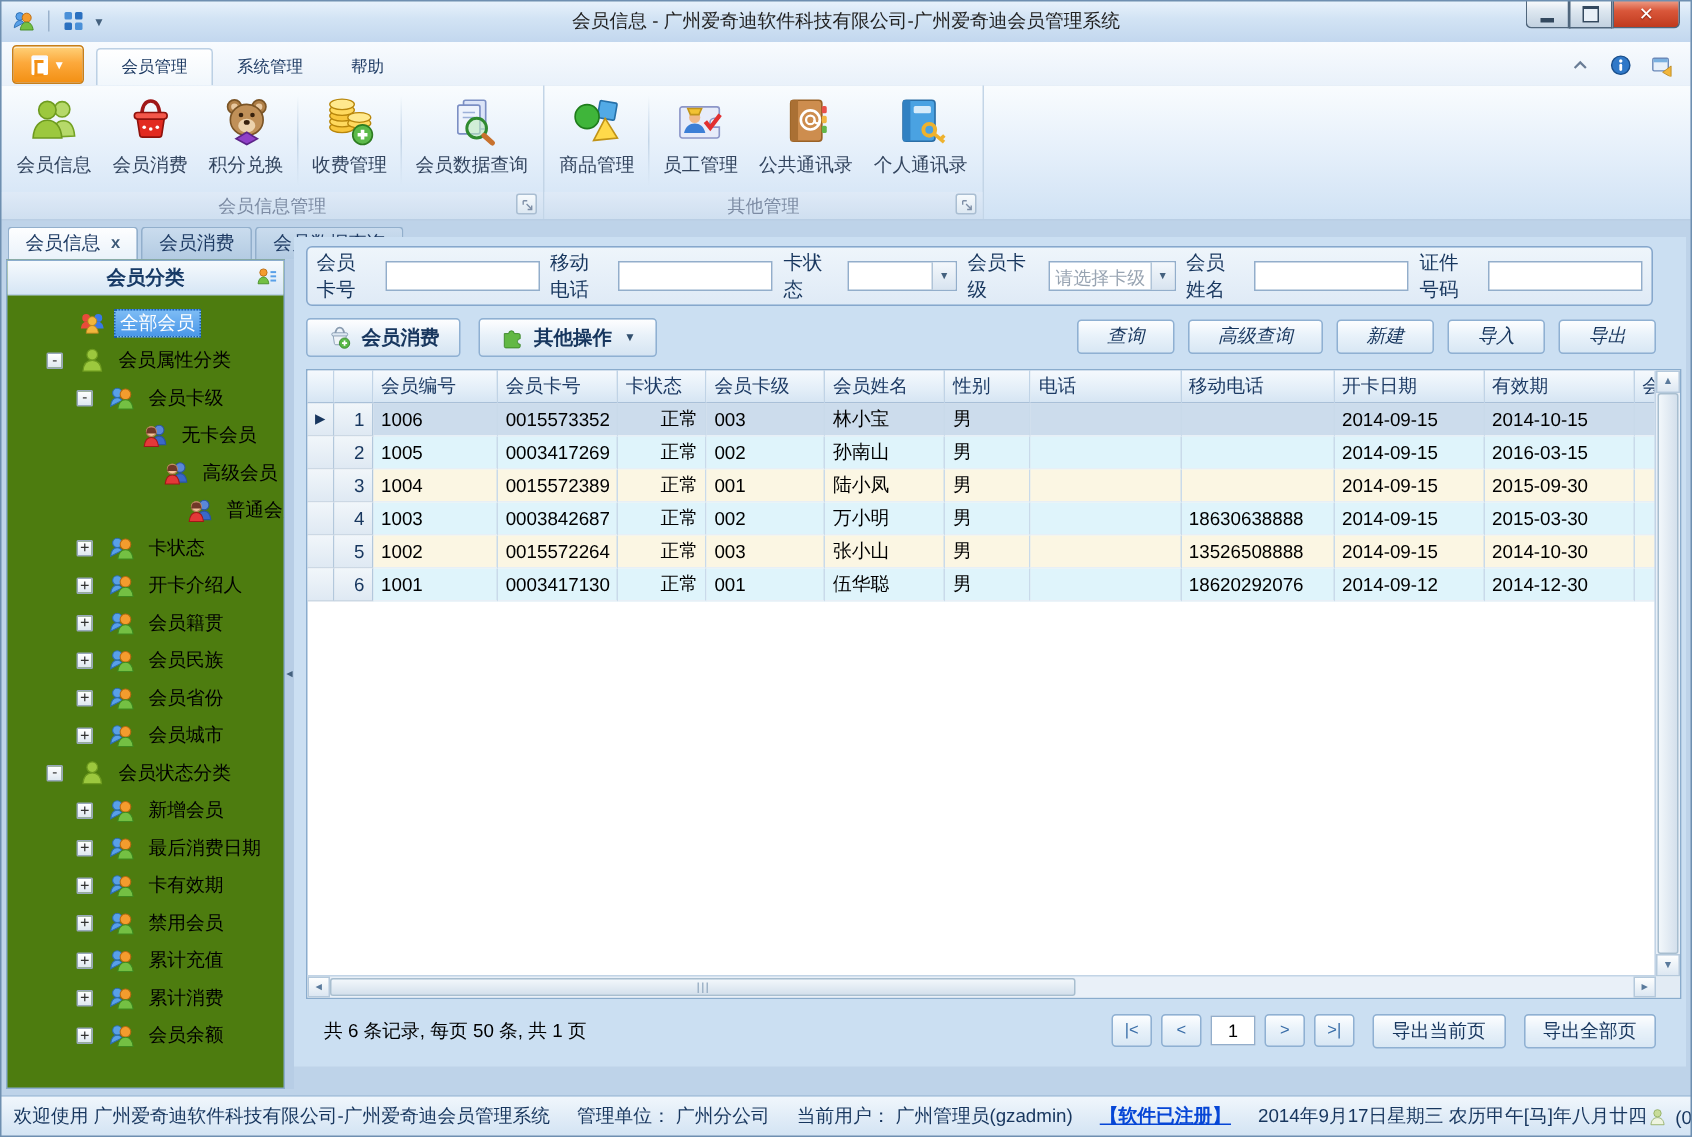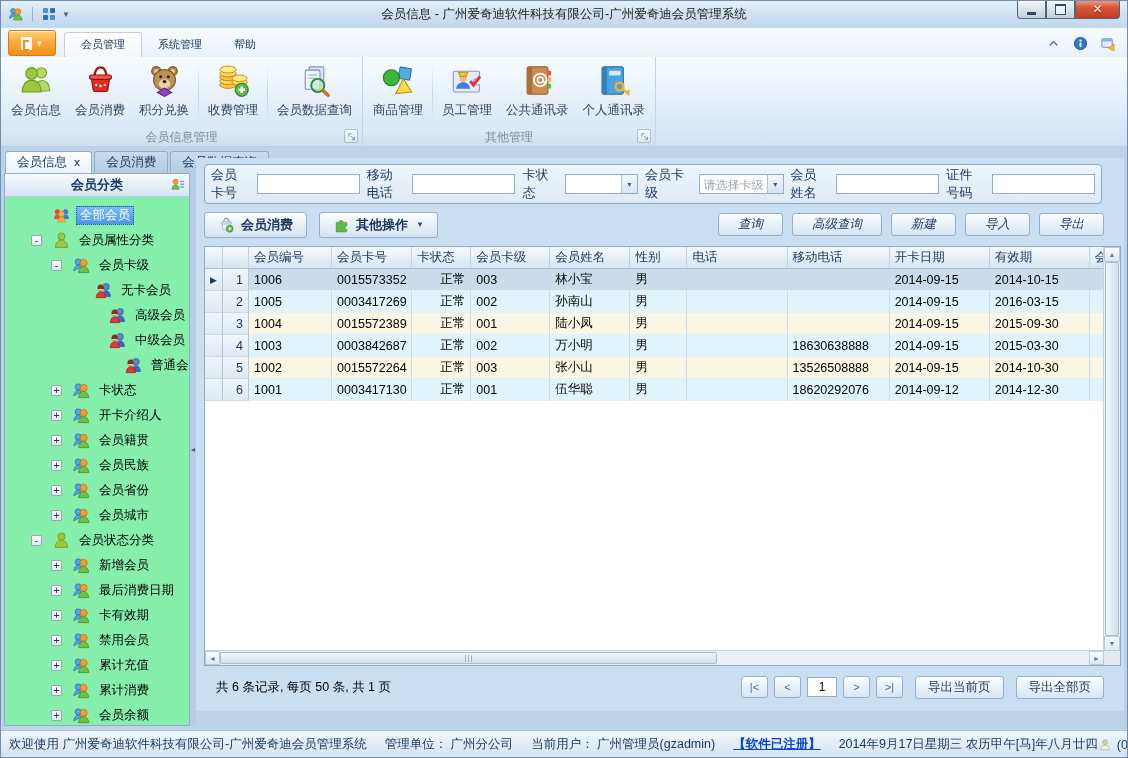--- a/index.html
+++ b/index.html
@@ -63,21 +63,21 @@
 
   
   .dtabs{position:absolute;left:5px;top:151px;height:22px;display:flex;gap:2px;}
   .dtab{display:flex;align-items:center;gap:7px;padding:0 11px;font-size:12.5px;color:#1d3a63;
     background:linear-gradient(#cadcee,#b3cbe2);border:1px solid #92afcc;border-bottom:none;
     border-radius:3px 3px 0 0;}
   .dtab.active{background:linear-gradient(#fdfeff,#eaf2fa);}
   .dtc{font-size:11px;font-weight:bold;color:#3e5a78;line-height:1;}
 
   
-  .sidebar{position:absolute;left:4px;top:173px;width:186px;height:553px;background:#86efac;
+  .sidebar{position:absolute;left:4px;top:173px;width:186px;height:553px;background:#4d7c0f;
     border:1px solid #8aaccd;box-sizing:border-box;}
   .side-header{height:22px;background:linear-gradient(#f6fafd,#d6e6f5);border-bottom:1px solid #bad0e5;
     display:flex;align-items:center;position:relative;}
   .side-header .t{flex:1;text-align:center;font-size:13px;font-weight:bold;color:#173a66;}
   .side-header .icon{position:absolute;right:4px;top:3px;}
   .side-header .icon svg{width:15px;height:15px;display:block;}
   .tree{padding-top:6px;height:calc(100% - 28px);overflow:hidden;}
   .titem{display:flex;align-items:center;height:25px;font-size:12.5px;white-space:nowrap;}
   .expander{width:11px;height:11px;box-sizing:border-box;border:1px solid #98a8ba;border-radius:1px;
     background:linear-gradient(#ffffff,#dfe8f0);color:#333;font-size:10px;line-height:9px;
@@ -482,33 +482,20 @@
         <span class="icon ticon">
           <svg viewBox="0 0 16 16">
             <circle cx="10.2" cy="4.8" r="2.7" fill="#5a88d8" stroke="#2a55a0" stroke-width=".6"></circle>
             <path d="M6.5 13c.3-3.2 1.9-4.8 3.7-4.8s3.4 1.6 3.7 4.8z" fill="#3a68c8" stroke="#2a55a0" stroke-width=".6"></path>
             <circle cx="5.8" cy="5.6" r="2.8" fill="#f4c49a" stroke="#b8865a" stroke-width=".6"></circle>
             <path d="M3.3 4.9c.1-2.2 4.9-2.2 5 0l.4 1.9H2.9z" fill="#703828"></path>
             <path d="M1.8 14c.4-3.4 2-5 4-5s3.6 1.6 4 5z" fill="#e43838" stroke="#a01818" stroke-width=".6"></path>
           </svg>
         </span>
         <span class="tlabel">高级会员</span>
-      </div>
-      <div class="titem" style="padding-left: 82px;">
-        <span class="expspace"></span>
-        <span class="icon ticon">
-          <svg viewBox="0 0 16 16">
-            <circle cx="10.2" cy="4.8" r="2.7" fill="#5a88d8" stroke="#2a55a0" stroke-width=".6"></circle>
-            <path d="M6.5 13c.3-3.2 1.9-4.8 3.7-4.8s3.4 1.6 3.7 4.8z" fill="#3a68c8" stroke="#2a55a0" stroke-width=".6"></path>
-            <circle cx="5.8" cy="5.6" r="2.8" fill="#f4c49a" stroke="#b8865a" stroke-width=".6"></circle>
-            <path d="M3.3 4.9c.1-2.2 4.9-2.2 5 0l.4 1.9H2.9z" fill="#703828"></path>
-            <path d="M1.8 14c.4-3.4 2-5 4-5s3.6 1.6 4 5z" fill="#e43838" stroke="#a01818" stroke-width=".6"></path>
-          </svg>
-        </span>
-        <span class="tlabel">中级会员</span>
       </div>
       <div class="titem" style="padding-left: 98px;">
         <span class="expspace"></span>
         <span class="icon ticon">
           <svg viewBox="0 0 16 16">
             <circle cx="10.2" cy="4.8" r="2.7" fill="#5a88d8" stroke="#2a55a0" stroke-width=".6"></circle>
             <path d="M6.5 13c.3-3.2 1.9-4.8 3.7-4.8s3.4 1.6 3.7 4.8z" fill="#3a68c8" stroke="#2a55a0" stroke-width=".6"></path>
             <circle cx="5.8" cy="5.6" r="2.8" fill="#f4c49a" stroke="#b8865a" stroke-width=".6"></circle>
             <path d="M3.3 4.9c.1-2.2 4.9-2.2 5 0l.4 1.9H2.9z" fill="#703828"></path>
             <path d="M1.8 14c.4-3.4 2-5 4-5s3.6 1.6 4 5z" fill="#e43838" stroke="#a01818" stroke-width=".6"></path>

